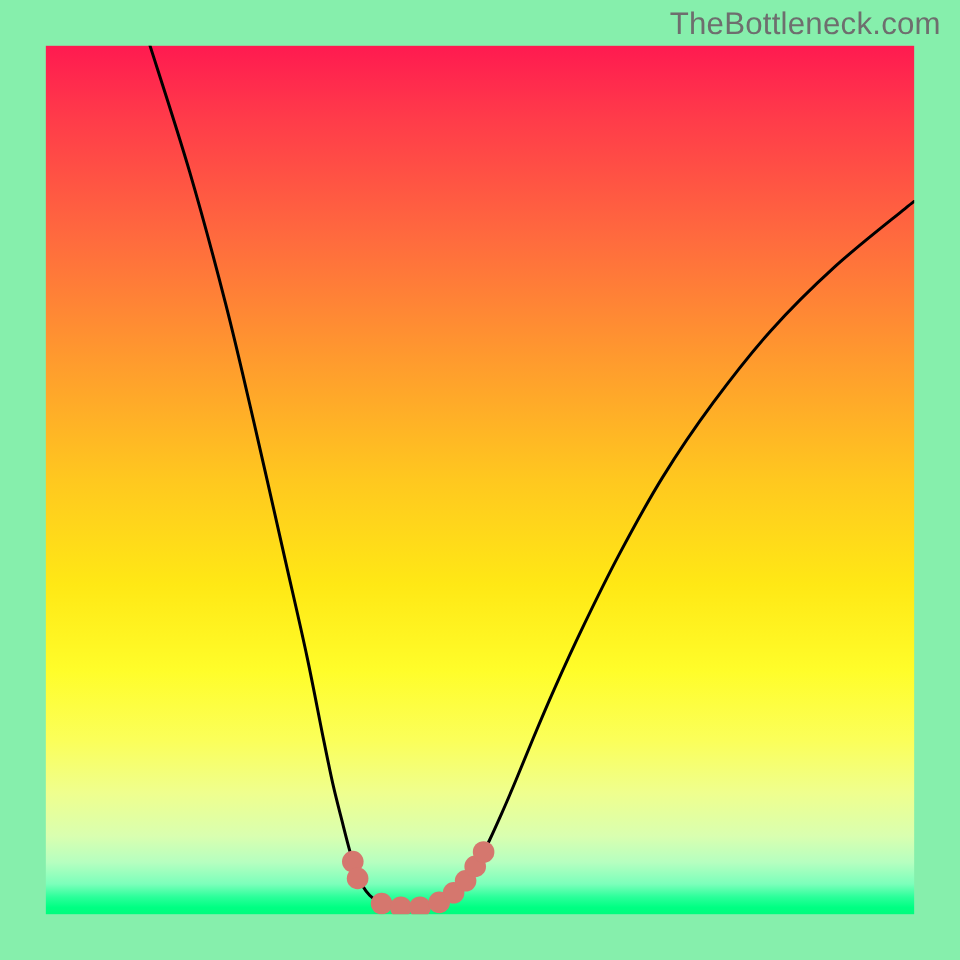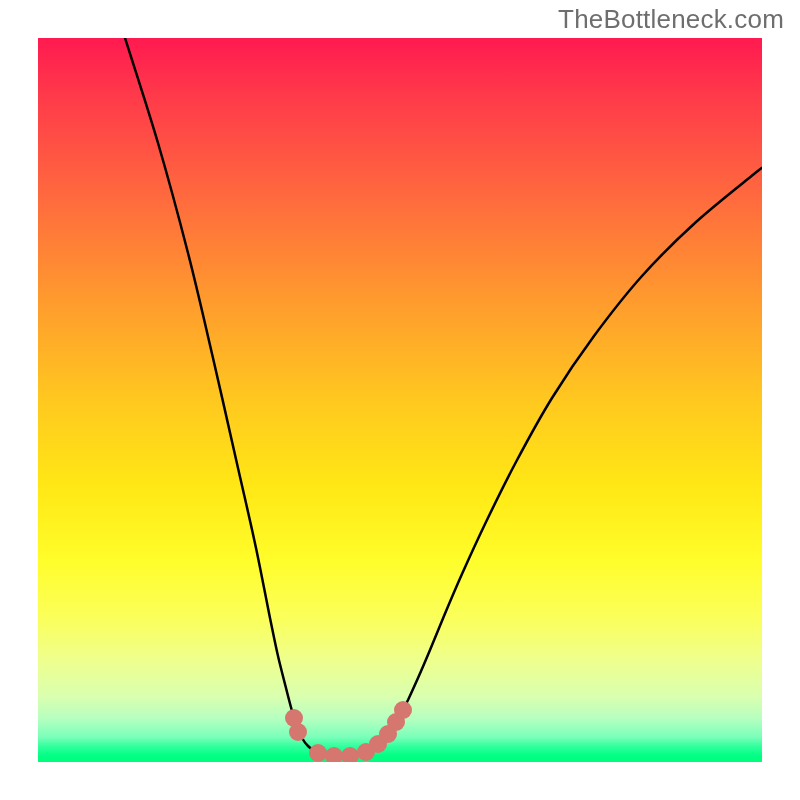--- a/index.html
+++ b/index.html
@@ -10,21 +10,21 @@
     background: #000;
     overflow: hidden;
     font-family: Arial, Helvetica, sans-serif;
   }
   .frame {
     position: absolute;
     left: 0;
     top: 0;
     width: 800px;
     height: 800px;
-    background: #ffffff;
+    background: #86efac;
   }
   .watermark {
     position: absolute;
     top: 4px;
     right: 16px;
     color: #6e6e6e;
     font-size: 26px;
     font-weight: 500;
     letter-spacing: 0.2px;
     z-index: 20;

